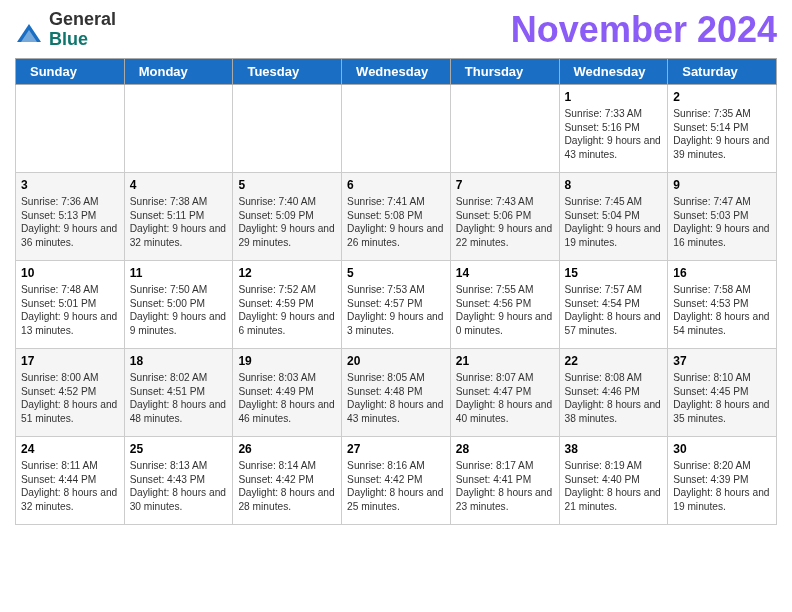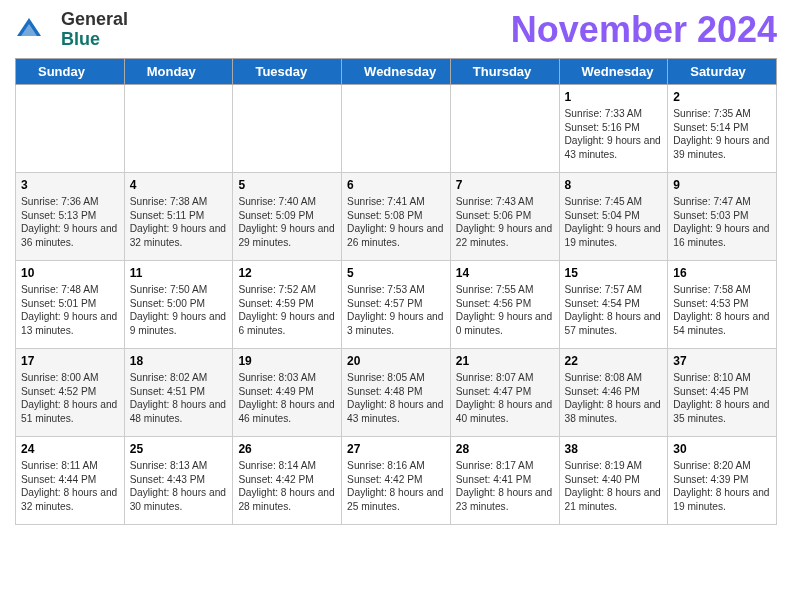--- a/index.html
+++ b/index.html
@@ -17,22 +17,22 @@
       padding: 10px 15px 10px 15px;
     }
     .header {
       display: flex;
       justify-content: space-between;
       align-items: flex-start;
       margin-bottom: 8px;
     }
     .logo {
       display: flex;
-      align-items: center;
-      gap: 16px;
+      align-items: flex-end;
+      gap: 4px;
     }
     .logo-text {
       display: flex;
       flex-direction: column;
       line-height: 1.1;
     }
     .logo-general {
       font-size: 18px;
       font-weight: bold;
       color: #333;
@@ -62,21 +62,21 @@
     }
     .calendar {
       width: 100%;
       border-collapse: collapse;
       table-layout: fixed;
     }
     .calendar th {
       background: #1a6fc4;
       color: #fff;
       text-align: left;
-      padding: 5px 22px;
+      padding: 5px 14px;
       font-size: 13px;
       font-weight: bold;
       border: 1px solid #aaa;
     }
     .calendar td {
       vertical-align: top;
       border: 1px solid #ccc;
       padding: 4px 5px;
       font-size: 10.5px;
       line-height: 1.35;

